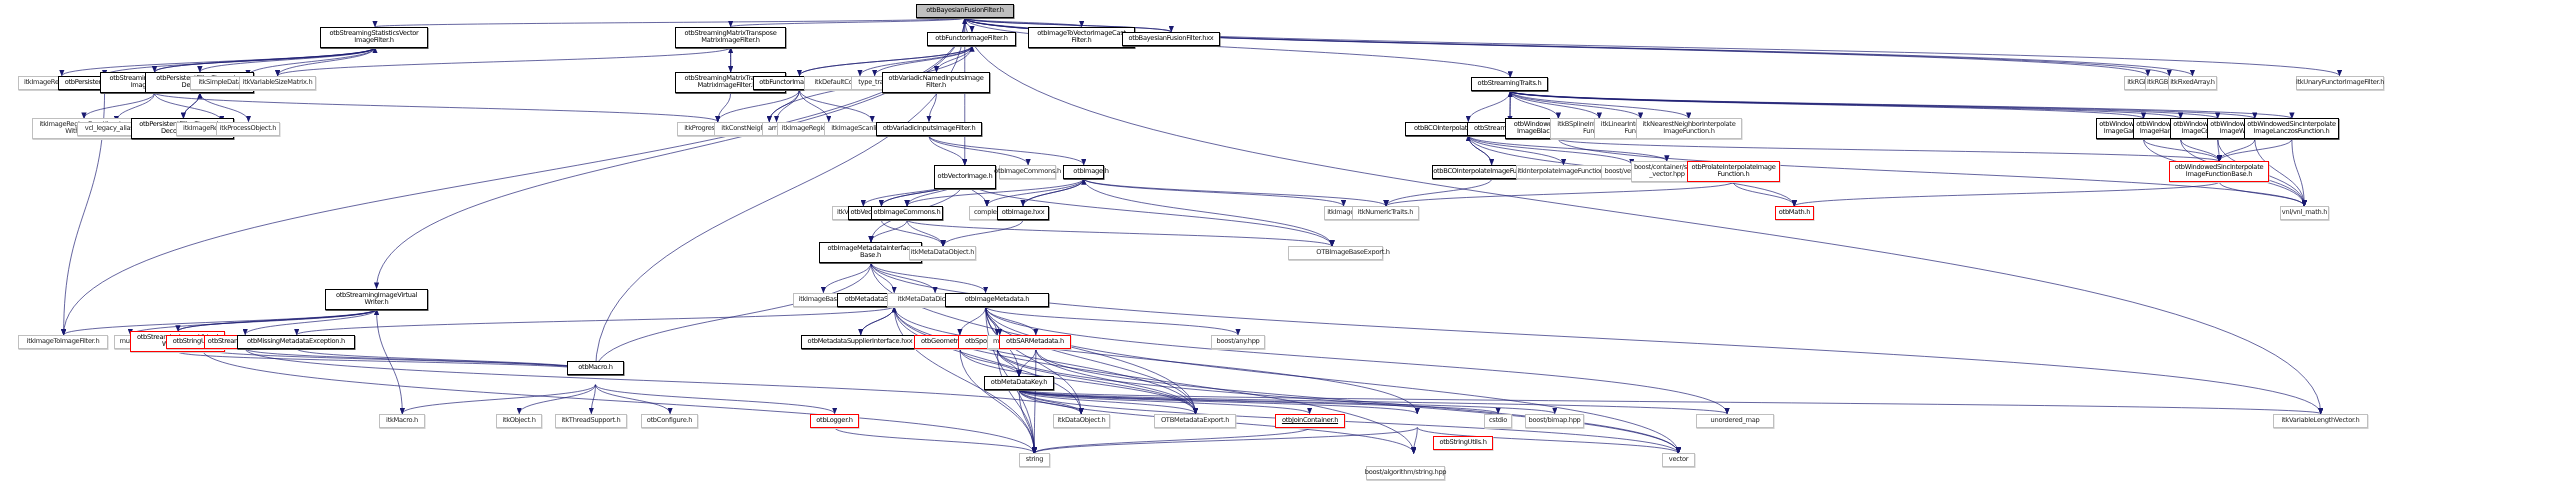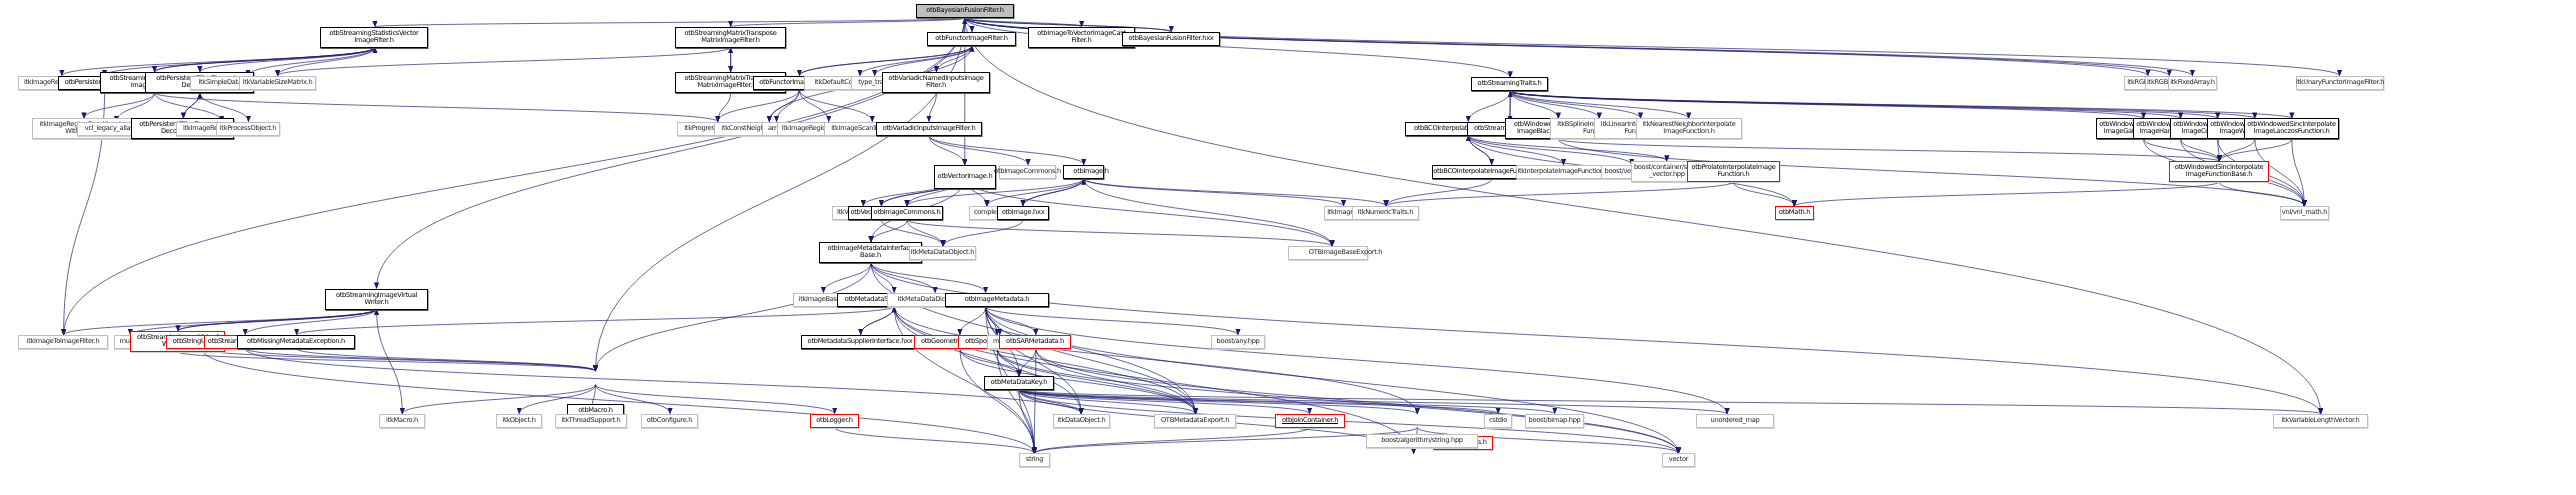--- a/index.html
+++ b/index.html
@@ -281,53 +281,53 @@
       <div class="node doc" style="left: 871px; top: 206px; width: 72px; height: 14px;">otbImageCommons.h</div>
       <div class="node ext" style="left: 969px; top: 206px; width: 36px; height: 14px;">complex</div>
       <div class="node doc" style="left: 997px; top: 206px; width: 52px; height: 14px;">otbImage.hxx</div>
       <div class="node ext" style="left: 1324px; top: 206px; width: 39px; height: 14px;">itkImage.h</div>
       <div class="node ext" style="left: 1352px; top: 206px; width: 67px; height: 14px;">itkNumericTraits.h</div>
       <div class="node trunc" style="left: 1775px; top: 206px; width: 39px; height: 14px;">otbMath.h</div>
       <div class="node ext" style="left: 2280px; top: 206px; width: 49px; height: 14px;">vnl/vnl_math.h</div>
       <div class="node doc" style="left: 819px; top: 242px; width: 103px; height: 20.6px;">otbImageMetadataInterface
 Base.h</div>
       <div class="node ext" style="left: 909px; top: 246px; width: 67px; height: 14px;">itkMetaDataObject.h</div>
-      <div class="node ext" style="left: 1288px; top: 246px; width: 80px; height: 14px; padding-left: 35px;">OTBImageBaseExport.h</div>
+      <div class="node ext" style="left: 1288px; top: 246px; width: 95px; height: 14px; padding-left: 35px;">OTBImageBaseExport.h</div>
       <div class="node doc" style="left: 325px; top: 289px; width: 103px; height: 20.6px;">otbStreamingImageVirtual
 Writer.h</div>
       <div class="node ext" style="left: 793px; top: 293px; width: 59px; height: 14px;">itkImageBase.h</div>
       <div class="node doc" style="left: 837px; top: 293px; width: 113px; height: 14px;">otbMetadataSupplierInterface.h</div>
       <div class="node ext" style="left: 887px; top: 293px; width: 95px; height: 14px;">itkMetaDataDictionary.h</div>
       <div class="node doc" style="left: 945px; top: 293px; width: 104px; height: 14px;">otbImageMetadata.h</div>
       <div class="node ext" style="left: 18px; top: 335px; width: 90px; height: 14px;">itkImageToImageFilter.h</div>
       <div class="node ext" style="left: 114px; top: 335px; width: 31px; height: 14px;">mutex</div>
       <div class="node trunc" style="left: 130px; top: 331px; width: 95px; height: 20.6px;">otbStreamingImageVirtual
 Writer.hxx</div>
       <div class="node trunc" style="left: 166px; top: 335px; width: 70px; height: 14px;">otbStringUtilities.h</div>
       <div class="node trunc" style="left: 204px; top: 335px; width: 82px; height: 14px;">otbStreamingManager.h</div>
       <div class="node doc" style="left: 237px; top: 335px; width: 118px; height: 14px;">otbMissingMetadataException.h</div>
       <div class="node doc" style="left: 801px; top: 335px; width: 118px; height: 14px;">otbMetadataSupplierInterface.hxx</div>
       <div class="node trunc" style="left: 914px; top: 335px; width: 90px; height: 14px;">otbGeometryMetadata.h</div>
       <div class="node trunc" style="left: 958px; top: 335px; width: 77px; height: 14px;">otbSpot5Metadata.h</div>
       <div class="node ext" style="left: 987px; top: 335px; width: 26px; height: 14px;">map</div>
       <div class="node trunc" style="left: 999px; top: 335px; width: 72px; height: 14px;">otbSARMetadata.h</div>
       <div class="node ext" style="left: 1211px; top: 335px; width: 54px; height: 14px;">boost/any.hpp</div>
       <div class="node doc" style="left: 984px; top: 376px; width: 70px; height: 14px;">otbMetaDataKey.h</div>
-      <div class="node doc" style="left: 567px; top: 361px; width: 57px; height: 14px; margin-top: 43px;">otbMacro.h</div>
+      <div class="node doc" style="left: 567px; top: 361px; width: 57px; height: 14px;">otbMacro.h</div>
       <div class="node ext" style="left: 379px; top: 414px; width: 46px; height: 14px;">itkMacro.h</div>
       <div class="node ext" style="left: 496px; top: 414px; width: 46px; height: 14px;">itkObject.h</div>
       <div class="node ext" style="left: 555px; top: 414px; width: 72px; height: 14px;">itkThreadSupport.h</div>
       <div class="node ext" style="left: 641px; top: 414px; width: 57px; height: 14px;">otbConfigure.h</div>
       <div class="node trunc" style="left: 810px; top: 414px; width: 49px; height: 14px;">otbLogger.h</div>
       <div class="node ext" style="left: 1053px; top: 414px; width: 57px; height: 14px;">itkDataObject.h</div>
       <div class="node ext" style="left: 1154px; top: 414px; width: 82px; height: 14px;">OTBMetadataExport.h</div>
       <div class="node trunc" style="left: 1275px; top: 414px; width: 70px; height: 14px; text-decoration: underline;">otbJoinContainer.h</div>
       <div class="node trunc" style="left: 1385px; top: 436px; width: 60px; height: 14px; margin-left: 48px;">otbStringUtils.h</div>
       <div class="node ext" style="left: 1484px; top: 414px; width: 28px; height: 14px;">cstdio</div>
       <div class="node ext" style="left: 1525px; top: 414px; width: 59px; height: 14px;">boost/bimap.hpp</div>
       <div class="node ext" style="left: 1696px; top: 414px; width: 78px; height: 14px;">unordered_map</div>
       <div class="node ext" style="left: 2273px; top: 414px; width: 95px; height: 14px;">itkVariableLengthVector.h</div>
       <div class="node ext" style="left: 1019px; top: 453px; width: 31px; height: 14px;">string</div>
-      <div class="node ext" style="left: 1366px; top: 434px; width: 112px; height: 14px;">boost/algorithm/string.hpp</div>
+      <div class="node ext" style="left: 1366px; top: 466px; width: 79px; height: 14px;">boost/algorithm/string.hpp</div>
       <div class="node ext" style="left: 1662px; top: 453px; width: 33px; height: 14px;">vector</div>
     </div>
 </div>
 
 
 </body></html>

